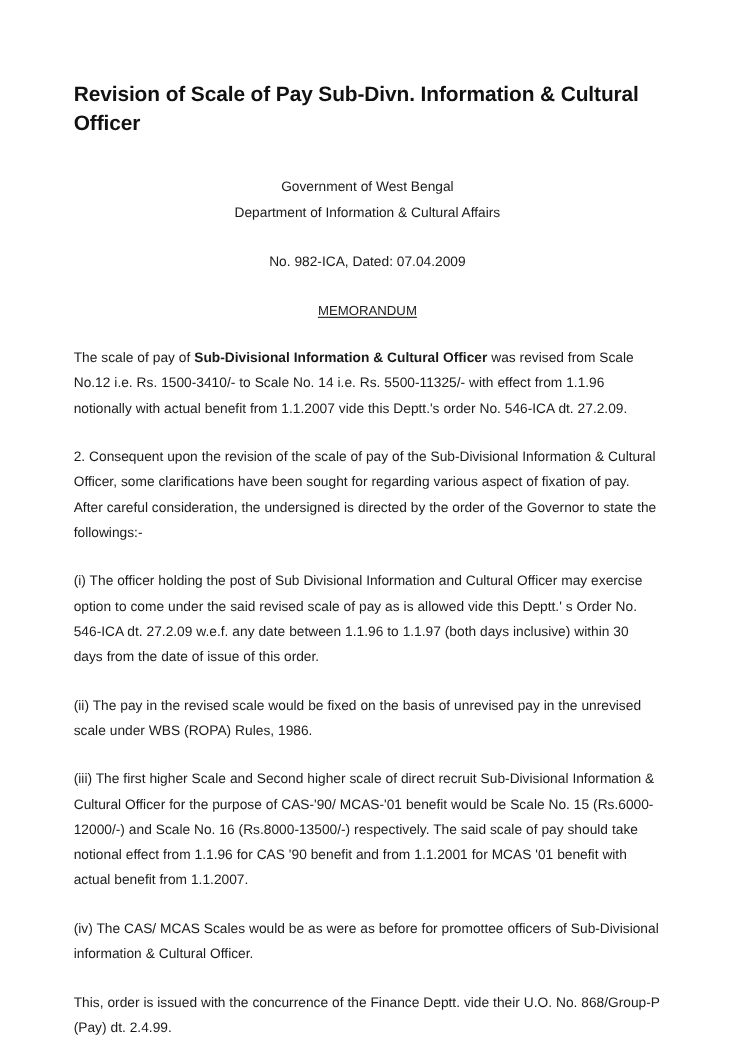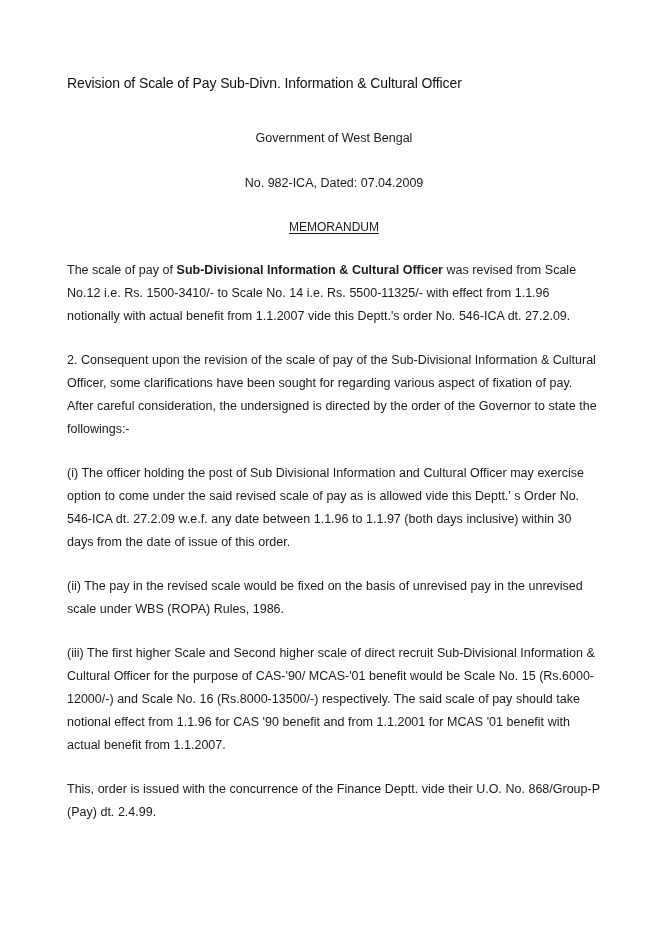--- a/index.html
+++ b/index.html
@@ -22,22 +22,22 @@
     box-sizing: border-box;
     padding: 0;
   }
   .content {
     position: absolute;
     left: 67px;
     top: 74px;
     width: 534px;
   }
   .doc-title {
-    font-size: 14px;
-    font-weight: normal;
+    font-size: 19px;
+    font-weight: bold;
     letter-spacing: -0.1px;
     line-height: 1.35;
     margin: 0 0 34px 0;
     color: #111111;
   }
   .center-block {
     text-align: center;
     font-size: 12.5px;
     line-height: 23px;
     margin: 0 0 22px 0;
@@ -75,36 +75,38 @@
 </head>
 <body>
 
 <div class="page">
   <div class="content">
 
     <h1 class="doc-title">Revision of Scale of Pay Sub-Divn. Information &amp; Cultural Officer</h1>
 
     <div class="center-block">
       <span class="center-line">Government of West Bengal</span>
+      <span class="center-line">Department of Information &amp; Cultural Affairs</span>
     </div>
 
     <div class="ref-line">No. 982-ICA, Dated: 07.04.2009</div>
 
     <div class="memo-wrap">
       <span class="memo">MEMORANDUM</span>
     </div>
 
     <p class="para"><span>The scale of pay of </span><span class="b">Sub-Divisional Information &amp; Cultural Officer</span><span> was revised from Scale No.12 i.e. Rs. 1500-3410/- to Scale No. 14 i.e. Rs. 5500-11325/- with effect from 1.1.96 notionally with actual benefit from 1.1.2007 vide this Deptt.'s order No. 546-ICA dt. 27.2.09.</span></p>
 
     <p class="para">2. Consequent upon the revision of the scale of pay of the Sub-Divisional Information &amp; Cultural Officer, some clarifications have been sought for regarding various aspect of fixation of pay. After careful consideration, the undersigned is directed by the order of the Governor to state the followings:-</p>
 
     <p class="para">(i) The officer holding the post of Sub Divisional Information and Cultural Officer may exercise option to come under the said revised scale of pay as is allowed vide this Deptt.' s Order No. 546-ICA dt. 27.2.09 w.e.f. any date between 1.1.96 to 1.1.97 (both days inclusive) within 30 days from the date of issue of this order.</p>
 
     <p class="para">(ii) The pay in the revised scale would be fixed on the basis of unrevised pay in the unrevised scale under WBS (ROPA) Rules, 1986.</p>
 
     <p class="para">(iii) The first higher Scale and Second higher scale of direct recruit Sub-Divisional Information &amp; Cultural Officer for the purpose of CAS-'90/ MCAS-'01 benefit would be Scale No. 15 (Rs.6000-12000/-) and Scale No. 16 (Rs.8000-13500/-) respectively. The said scale of pay should take notional effect from 1.1.96 for CAS '90 benefit and from 1.1.2001 for MCAS '01 benefit with actual benefit from 1.1.2007.</p>
 
+    <p class="para">(iv) The CAS/ MCAS Scales would be as were as before for promottee officers of Sub-Divisional information &amp; Cultural Officer.</p>
 
 
     <p class="para">This, order is issued with the concurrence of the Finance Deptt. vide their U.O. No. 868/Group-P (Pay) dt. 2.4.99.</p>
 
   </div>
 </div>
 
 </body></html>

